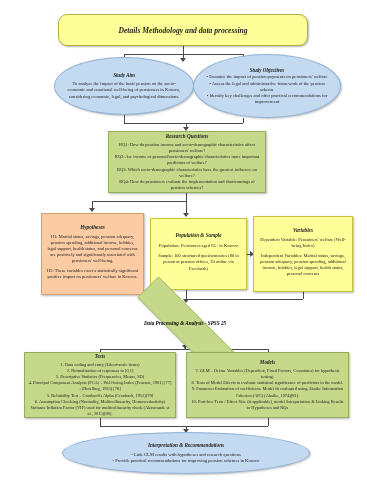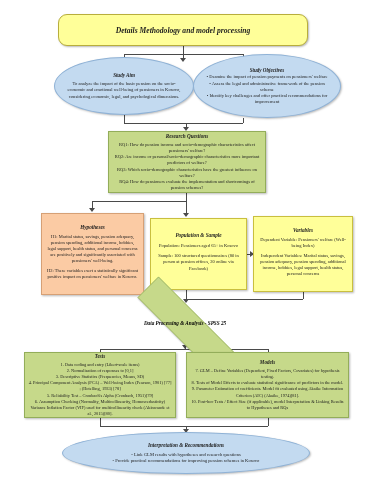--- a/index.html
+++ b/index.html
@@ -249,21 +249,21 @@
   <div class="conn v" style="left:268px; top:349px; height:4px;"></div>
   <div class="arrow-down" style="left:182px; top:345px;"></div>
 
   <div class="conn v" style="left:100px; top:418px; height:8px;"></div>
   <div class="conn v" style="left:268px; top:418px; height:8px;"></div>
   <div class="conn h" style="left:100px; top:426px; width:168px;"></div>
   <div class="conn v" style="left:186px; top:426px; height:4px;"></div>
   <div class="arrow-down" style="left:183px; top:429px;"></div>
 
   <div class="node rrect" id="n-title">
-    <span class="ttl">Details Methodology and model processing</span>
+    <span class="ttl">Details Methodology and data processing</span>
   </div>
 
   <div class="node ellipse" id="n-aim">
     <span class="ttl">Study Aim</span>
     <span class="body">To analyze the impact of the basic pension on the socio-economic and emotional well-being of pensioners in Kosovo, considering economic, legal, and psychological dimensions.</span>
   </div>
 
   <div class="node ellipse" id="n-obj">
     <span class="ttl">Study Objectives</span>
     <span class="body">• Examine the impact of pension payments on pensioners' welfare

